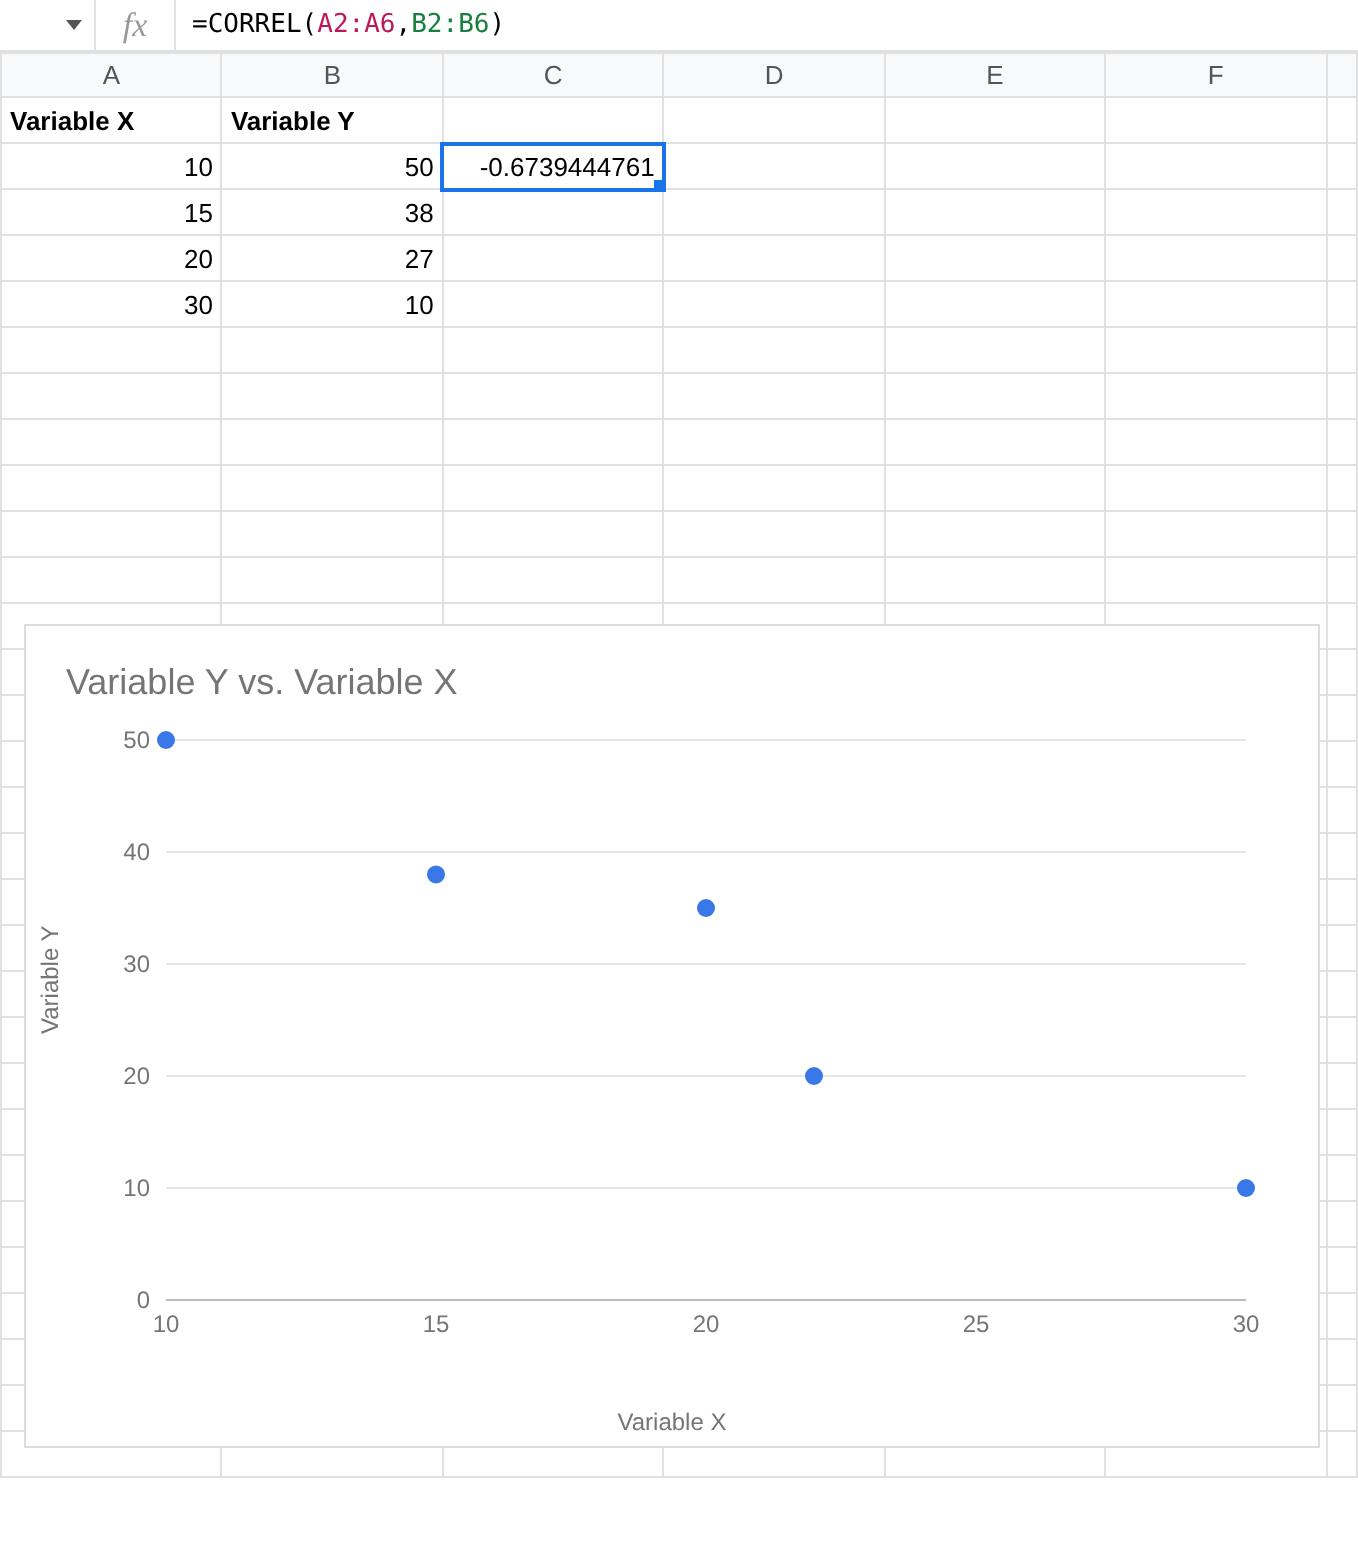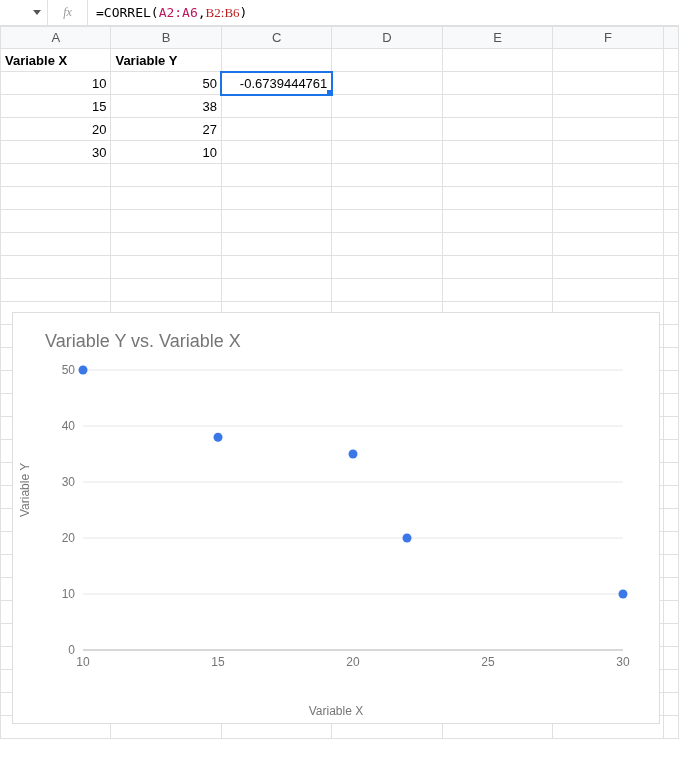--- a/index.html
+++ b/index.html
@@ -31,40 +31,40 @@
       border-left: 4px solid transparent;
       border-right: 4px solid transparent;
       border-top: 5px solid #555;
     }
     .fx-label {
       width: 40px;
       text-align: center;
       font-style: italic;
       color: #999;
       font-family: Georgia, serif;
-      font-size: 12px;
+      font-size: 17px;
       border-right: 1px solid #e0e0e0;
       height: 100%;
       display: flex;
       align-items: center;
       justify-content: center;
     }
     .formula-input {
       flex: 1;
       padding: 0 8px;
       font-family: 'Consolas', monospace;
       font-size: 13px;
       color: #000;
       display: flex;
       align-items: center;
       height: 100%;
     }
     .formula-func { color: #000; }
     .formula-range1 { color: #be185d; }
-    .formula-range2 { color: #b91c1c; font-family: Liberation Serif, serif; }
+    .formula-range2 { color: #15803d; }
     .formula-paren { color: #000; }
     .grid {
       border-collapse: collapse;
       table-layout: fixed;
       width: 100%;
     }
     .grid th, .grid td {
       border: 1px solid #e0e0e0;
       height: 23px;
       font-size: 13px;
@@ -107,21 +107,20 @@
       height: 412px;
       border: 1px solid #ddd;
       background: #fff;
       padding: 18px 20px 10px 20px;
     }
     .chart-title {
       color: #757575;
       font-size: 18px;
       font-weight: normal;
       margin-bottom: 8px;
-      margin-left: 12px;
     }
     .plot-area {
       position: relative;
       width: 100%;
       height: 340px;
     }
     .y-axis-label {
       position: absolute;
       left: -8px;
       top: 50%;

